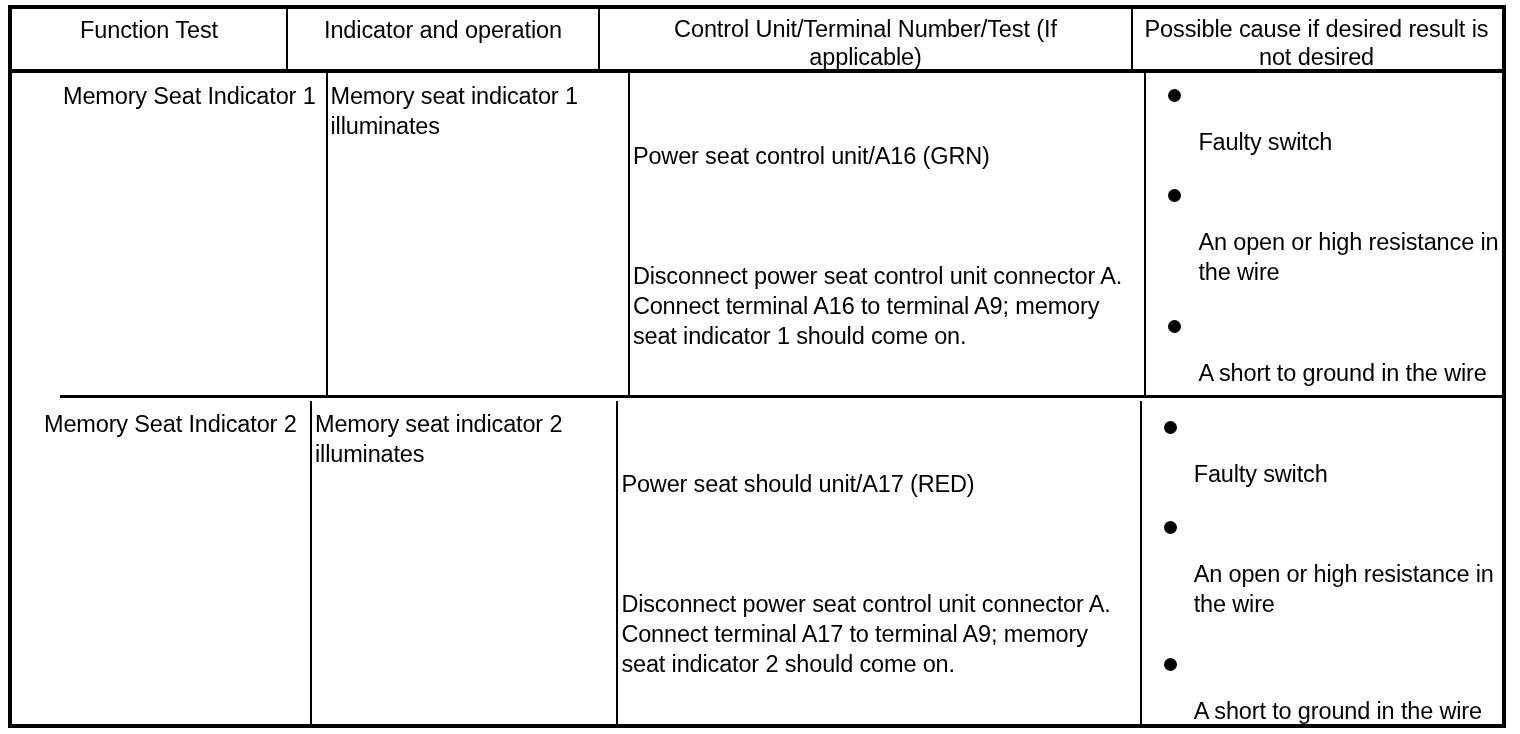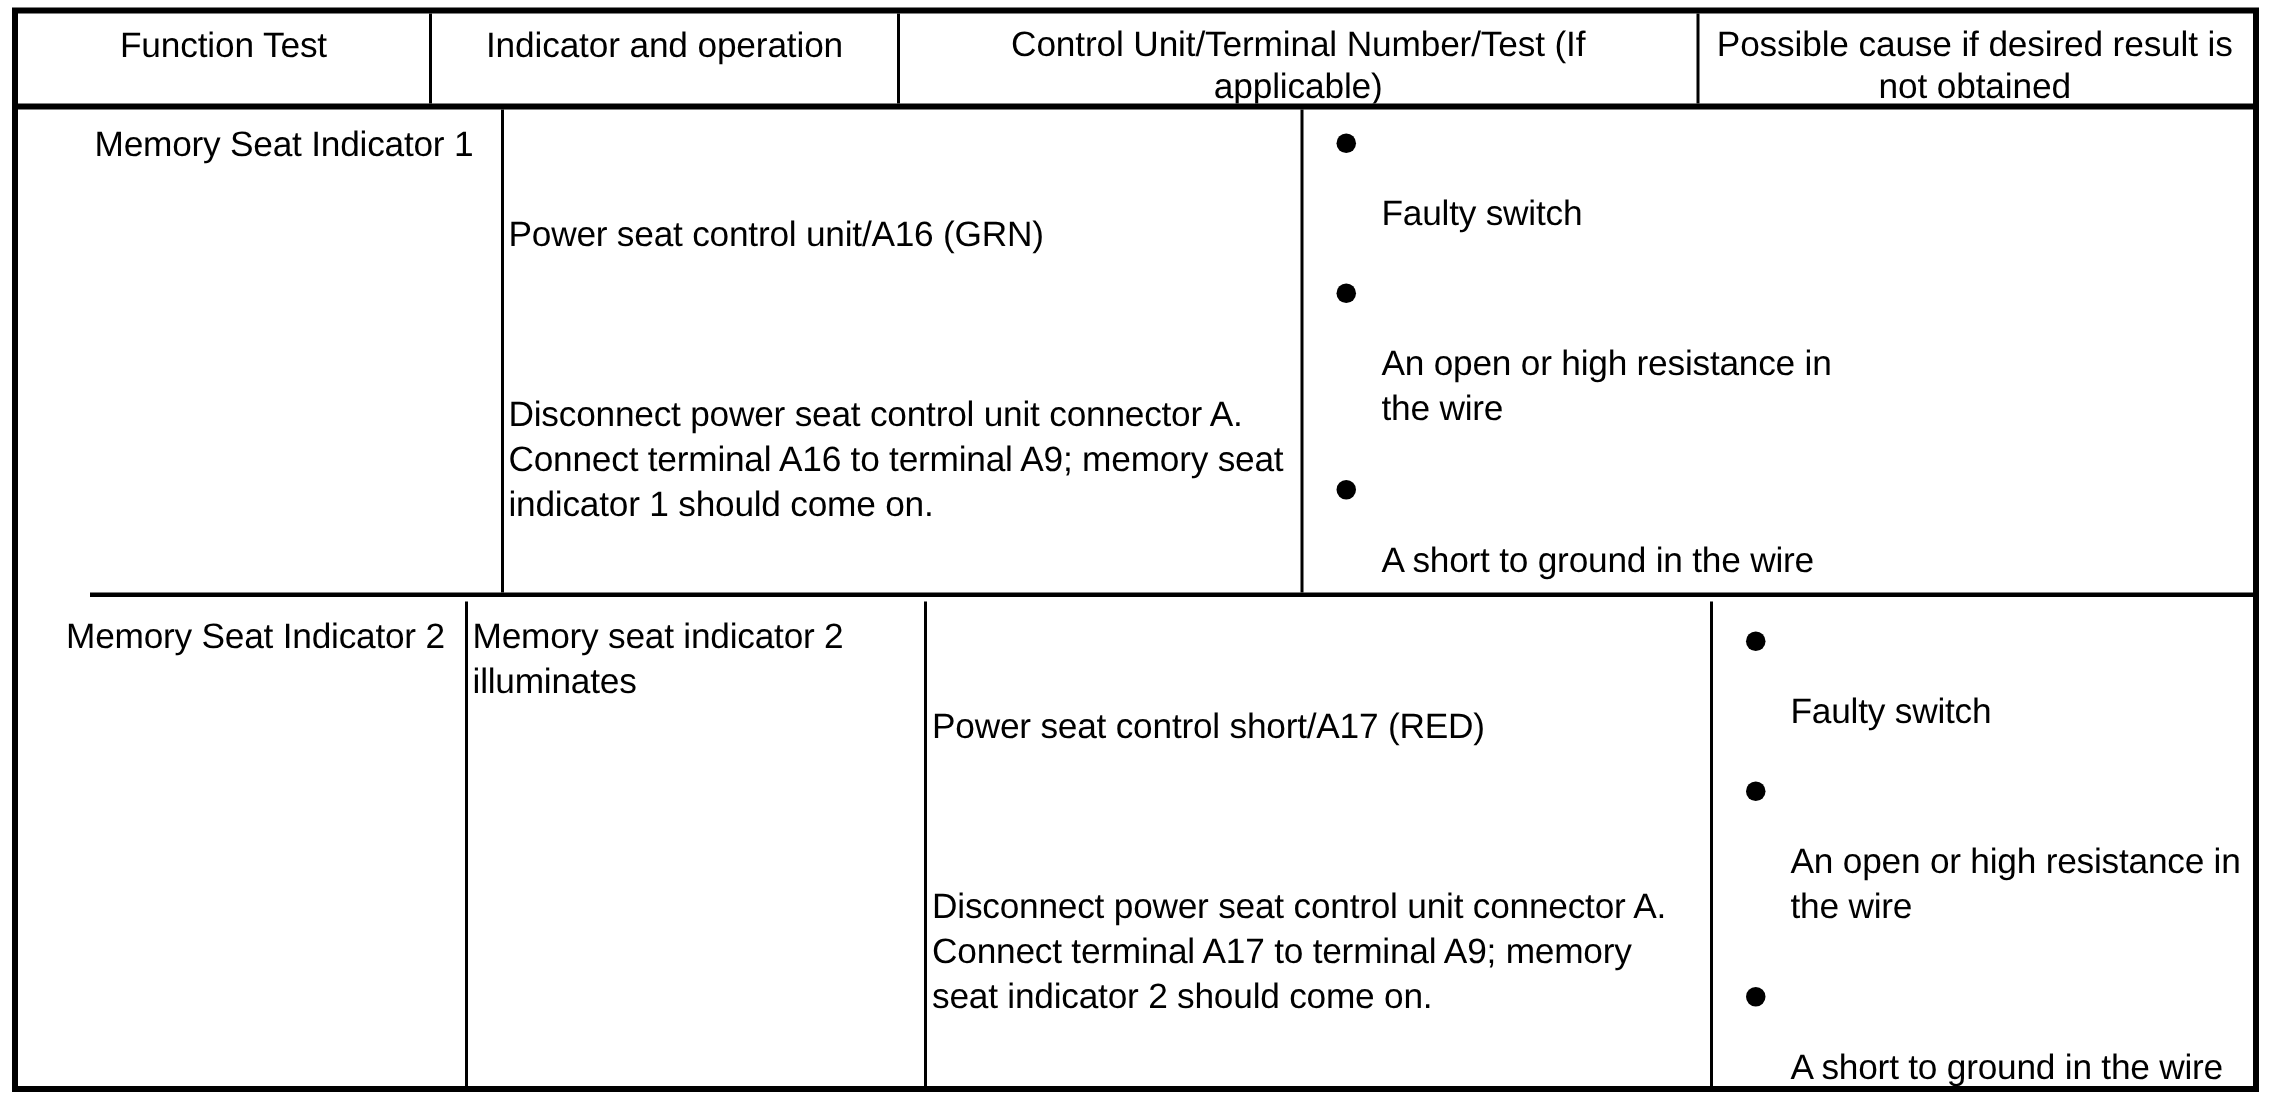--- a/index.html
+++ b/index.html
@@ -171,32 +171,35 @@
       <div class="cell c3">
         <div class="hdr-text two-line">
           <span>Control Unit/Terminal Number/Test (If</span><br>
           <span>applicable)</span>
         </div>
       </div>
 
       <div class="cell c4">
         <div class="hdr-text two-line">
           <span>Possible cause if desired result is</span><br>
-          <span>not obtained</span>
+          <span>not desired</span>
         </div>
       </div>
 
     </div>
 
     <div class="row row-body-1">
 
       <div class="cell c1">
         <div class="body-text">Memory Seat Indicator 1</div>
       </div>
 
+      <div class="cell c2">
+        <div class="body-text">Memory seat indicator 1 illuminates</div>
+      </div>
 
       <div class="cell c3">
         <div class="body-text">
           <p class="para">Power seat control unit/A16 (GRN)</p>
           <p class="para">Disconnect power seat control unit connector A. Connect terminal A16 to terminal A9; memory seat indicator 1 should come on.</p>
         </div>
       </div>
 
       <div class="cell c4">
         <div class="bullets">
@@ -226,21 +229,21 @@
       <div class="cell c1">
         <div class="body-text">Memory Seat Indicator 2</div>
       </div>
 
       <div class="cell c2">
         <div class="body-text">Memory seat indicator 2 illuminates</div>
       </div>
 
       <div class="cell c3">
         <div class="body-text">
-          <p class="para">Power seat control short/A17 (RED)</p>
+          <p class="para">Power seat should unit/A17 (RED)</p>
           <p class="para">Disconnect power seat control unit connector A. Connect terminal A17 to terminal A9; memory seat indicator 2 should come on.</p>
         </div>
       </div>
 
       <div class="cell c4">
         <div class="bullets">
 
           <div class="bullet-group bg2-0">
             <span class="bullet-dot"></span>
             <span class="bullet-label">Faulty switch</span>

